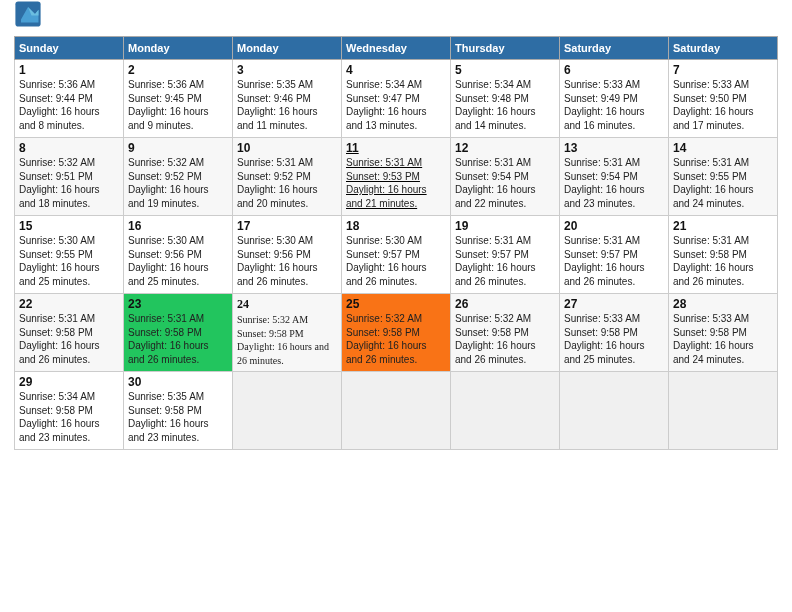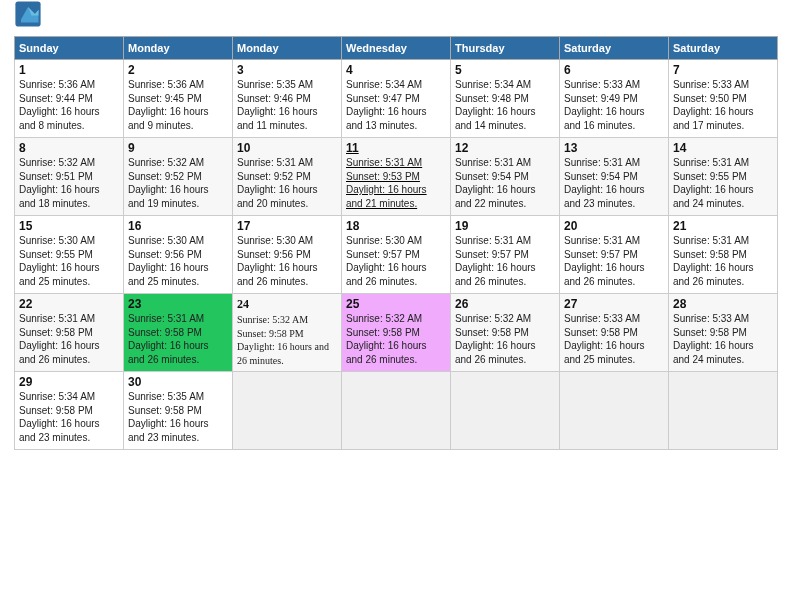--- a/index.html
+++ b/index.html
@@ -218,21 +218,21 @@
     <span class="day-info">Sunrise: 5:31 AM<br>Sunset: 9:58 PM<br>Daylight: 16 hours and 26 minutes.</span>
   </td>
           <td style="background: #22c55e;">
     <span class="day-num">23</span>
     <span class="day-info">Sunrise: 5:31 AM<br>Sunset: 9:58 PM<br>Daylight: 16 hours and 26 minutes.</span>
   </td>
           <td style="background: rgb(247, 247, 247); font-family: Liberation Serif, serif;">
     <span class="day-num">24</span>
     <span class="day-info">Sunrise: 5:32 AM<br>Sunset: 9:58 PM<br>Daylight: 16 hours and 26 minutes.</span>
   </td>
-          <td style="background: #f0abfc;">
+          <td style="background: #f97316;">
     <span class="day-num">25</span>
     <span class="day-info">Sunrise: 5:32 AM<br>Sunset: 9:58 PM<br>Daylight: 16 hours and 26 minutes.</span>
   </td>
           <td style="background: rgb(247, 247, 247);">
     <span class="day-num">26</span>
     <span class="day-info">Sunrise: 5:32 AM<br>Sunset: 9:58 PM<br>Daylight: 16 hours and 26 minutes.</span>
   </td>
           <td style="background: rgb(247, 247, 247); margin-top: 44px;">
     <span class="day-num">27</span>
     <span class="day-info">Sunrise: 5:33 AM<br>Sunset: 9:58 PM<br>Daylight: 16 hours and 25 minutes.</span>

